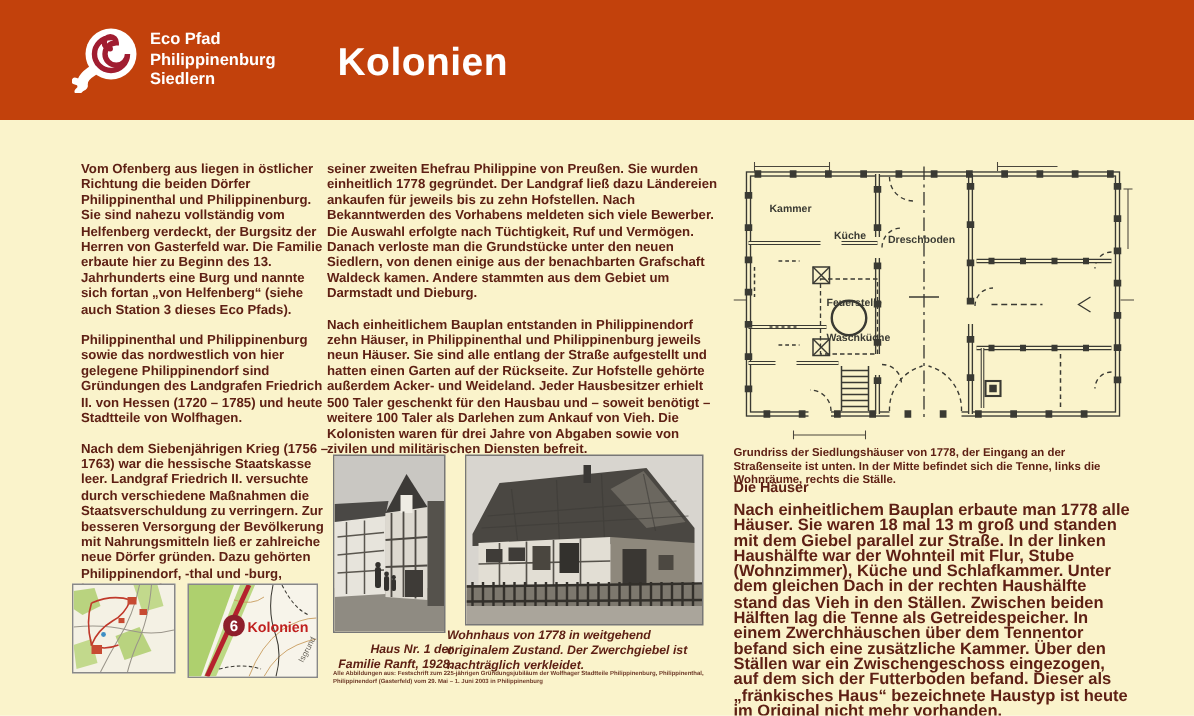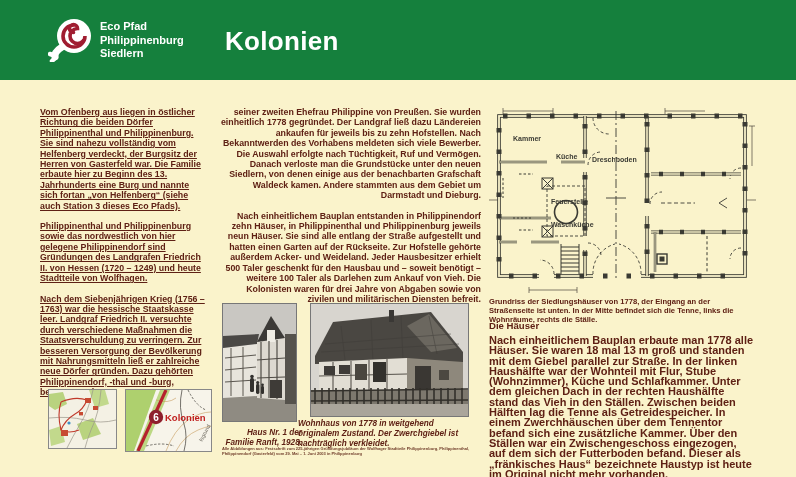--- a/index.html
+++ b/index.html
@@ -3,29 +3,29 @@
 <meta charset="utf-8">
 <style>
   html,body{margin:0;padding:0;}
   #board{
     position:relative;width:796px;height:477px;overflow:hidden;
     background:#faf3cb;
     font-family:"Liberation Sans",sans-serif;
     color:#5e2014;
   }
   
-  .header{position:absolute;left:0;top:0;width:796px;height:80px;background:#15803d;}
+  .header{position:absolute;left:0;top:0;width:796px;height:80px;background:#c2410c;}
   .logo{position:absolute;left:48px;top:16px;width:44px;height:46px;}
   .org{position:absolute;left:100px;top:20px;color:#ffffff;font-weight:bold;font-size:11px;line-height:13.5px;}
   .title{position:absolute;left:225px;top:26px;color:#ffffff;font-weight:bold;font-size:26px;letter-spacing:0.3px;}
   
   .col{position:absolute;font-size:8.8px;line-height:10.4px;font-weight:bold;text-align:left;}
   .col p{margin:0 0 10px 0;}
-  #col-left{left:40px;top:107px;width:167px;text-decoration:underline;}
-  #col-mid{left:218px;top:107px;width:263px;text-align:right;}
+  #col-left{left:54px;top:107px;width:167px;}
+  #col-mid{left:218px;top:107px;width:263px;}
   
   #plan{position:absolute;left:489px;top:108px;width:267px;height:185px;}
   .plan-caption{position:absolute;left:489px;top:297px;width:267px;
     font-size:7.6px;line-height:9.2px;font-weight:bold;}
   .houses-head{position:absolute;left:489px;top:320px;width:267px;font-size:9.6px;font-weight:bold;}
   .houses-par{position:absolute;left:489px;top:335px;width:267px;
     font-size:11px;line-height:10.3px;font-weight:bold;}
   
   .photo{position:absolute;border:1px solid #777;}
   #photo1{left:222px;top:303px;width:73px;height:117px;}
@@ -55,21 +55,21 @@
     <div class="org">
       <div>Eco Pfad</div>
       <div>Philippinenburg</div>
       <div>Siedlern</div>
     </div>
     <div class="title">Kolonien</div>
   </div>
 
   <div class="col" id="col-left">
     <p>Vom Ofenberg aus liegen in östlicher Richtung die beiden Dörfer Philippinenthal und Philippinenburg. Sie sind nahezu vollständig vom Helfenberg verdeckt, der Burgsitz der Herren von Gasterfeld war. Die Familie erbaute hier zu Beginn des 13. Jahrhunderts eine Burg und nannte sich fortan „von Helfenberg“ (siehe auch Station 3 dieses Eco Pfads).</p>
-    <p>Philippinenthal und Philippinenburg sowie das nordwestlich von hier gelegene Philippinendorf sind Gründungen des Landgrafen Friedrich II. von Hessen (1720 – 1249) und heute Stadtteile von Wolfhagen.</p>
+    <p>Philippinenthal und Philippinenburg sowie das nordwestlich von hier gelegene Philippinendorf sind Gründungen des Landgrafen Friedrich II. von Hessen (1720 – 1785) und heute Stadtteile von Wolfhagen.</p>
     <p>Nach dem Siebenjährigen Krieg (1756 – 1763) war die hessische Staatskasse leer. Landgraf Friedrich II. versuchte durch verschiedene Maßnahmen die Staatsverschuldung zu verringern. Zur besseren Versorgung der Bevölkerung mit Nahrungsmitteln ließ er zahlreiche neue Dörfer gründen. Dazu gehörten Philippinendorf, -thal und -burg, benannt nach</p>
   </div>
 
   <div class="col" id="col-mid">
     <p>seiner zweiten Ehefrau Philippine von Preußen. Sie wurden einheitlich 1778 gegründet. Der Landgraf ließ dazu Ländereien ankaufen für jeweils bis zu zehn Hofstellen. Nach Bekanntwerden des Vorhabens meldeten sich viele Bewerber. Die Auswahl erfolgte nach Tüchtigkeit, Ruf und Vermögen. Danach verloste man die Grundstücke unter den neuen Siedlern, von denen einige aus der benachbarten Grafschaft Waldeck kamen. Andere stammten aus dem Gebiet um  Darmstadt und Dieburg.</p>
     <p>Nach einheitlichem Bauplan entstanden in Philippinendorf zehn Häuser, in Philippinenthal und Philippinenburg jeweils neun Häuser. Sie sind alle entlang der Straße aufgestellt und hatten einen Garten auf der Rückseite. Zur Hofstelle gehörte außerdem Acker- und Weideland. Jeder Hausbesitzer erhielt 500 Taler geschenkt für den Hausbau und – soweit benötigt – weitere 100 Taler als Darlehen zum Ankauf von Vieh. Die Kolonisten waren für drei Jahre von Abgaben sowie von zivilen und militärischen Diensten befreit.</p>
   </div>
 
   <svg id="plan" viewBox="0 0 267 185">
 

